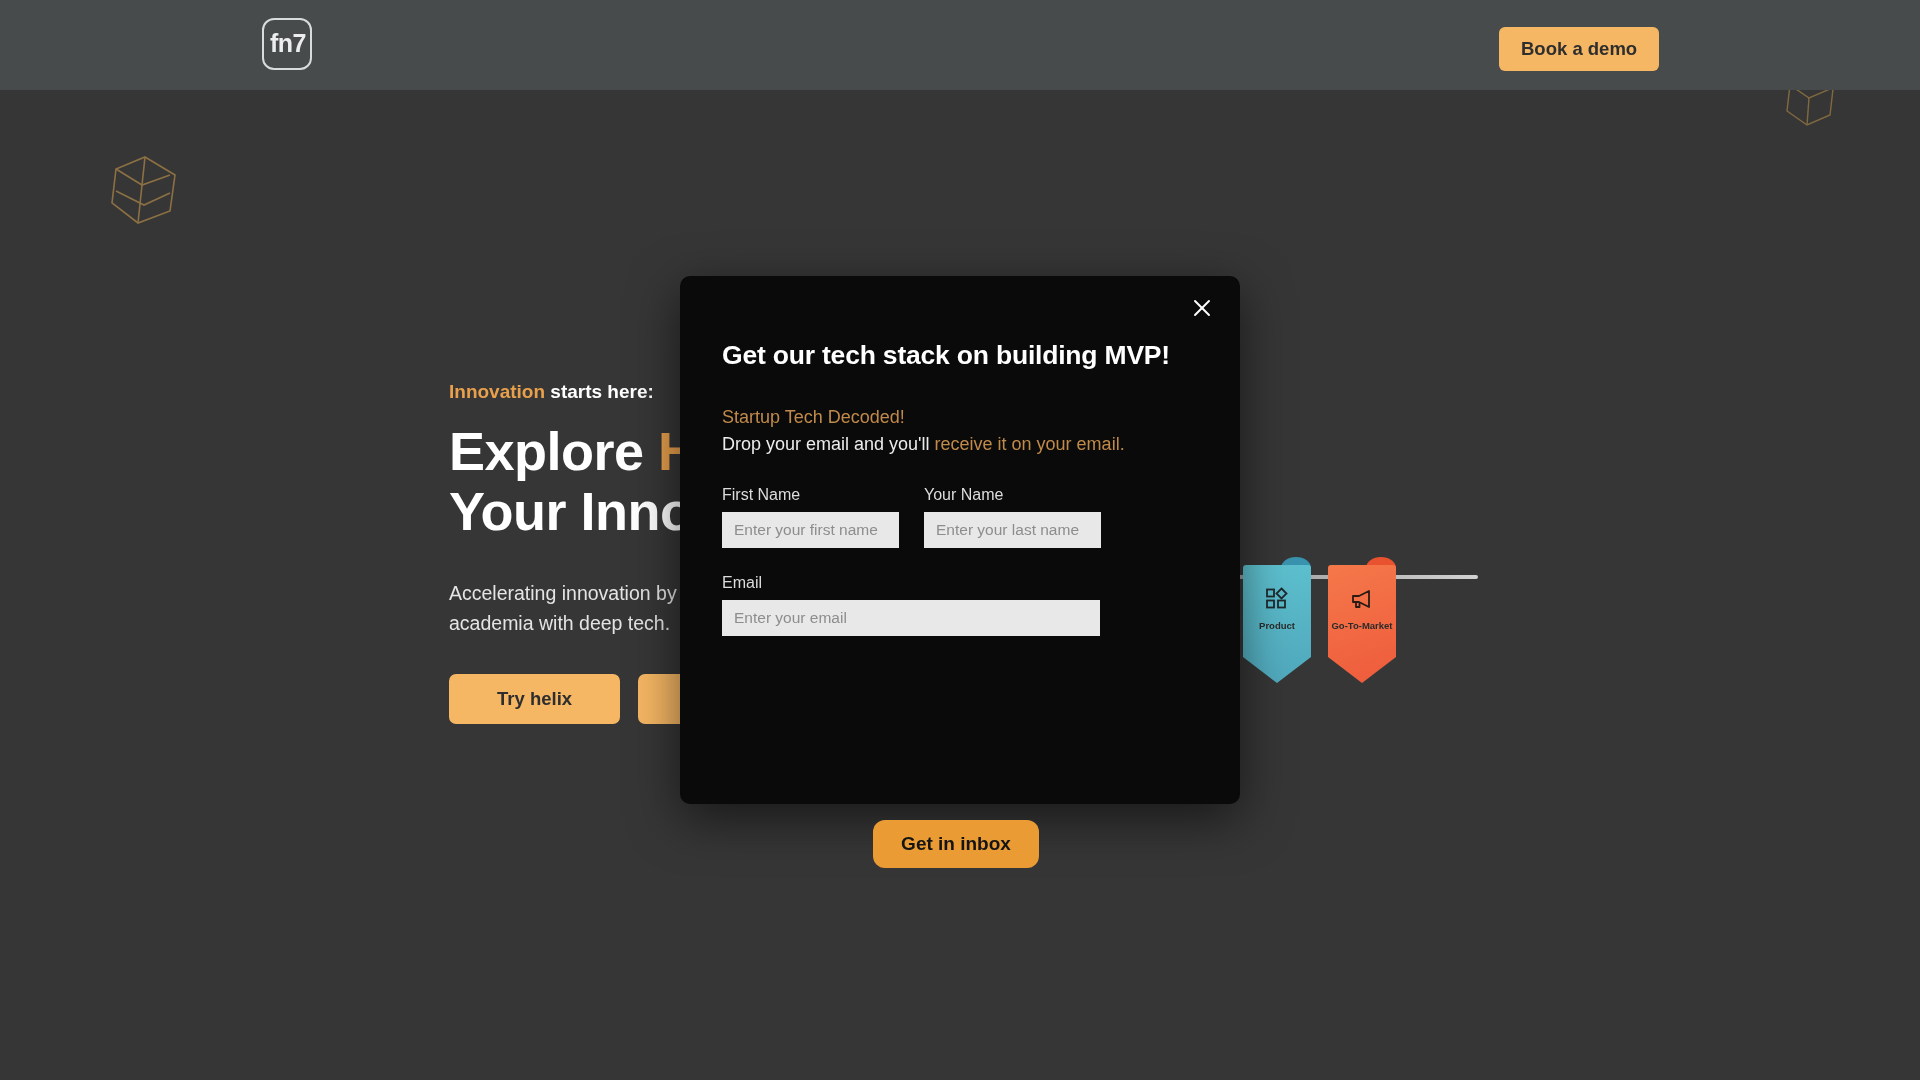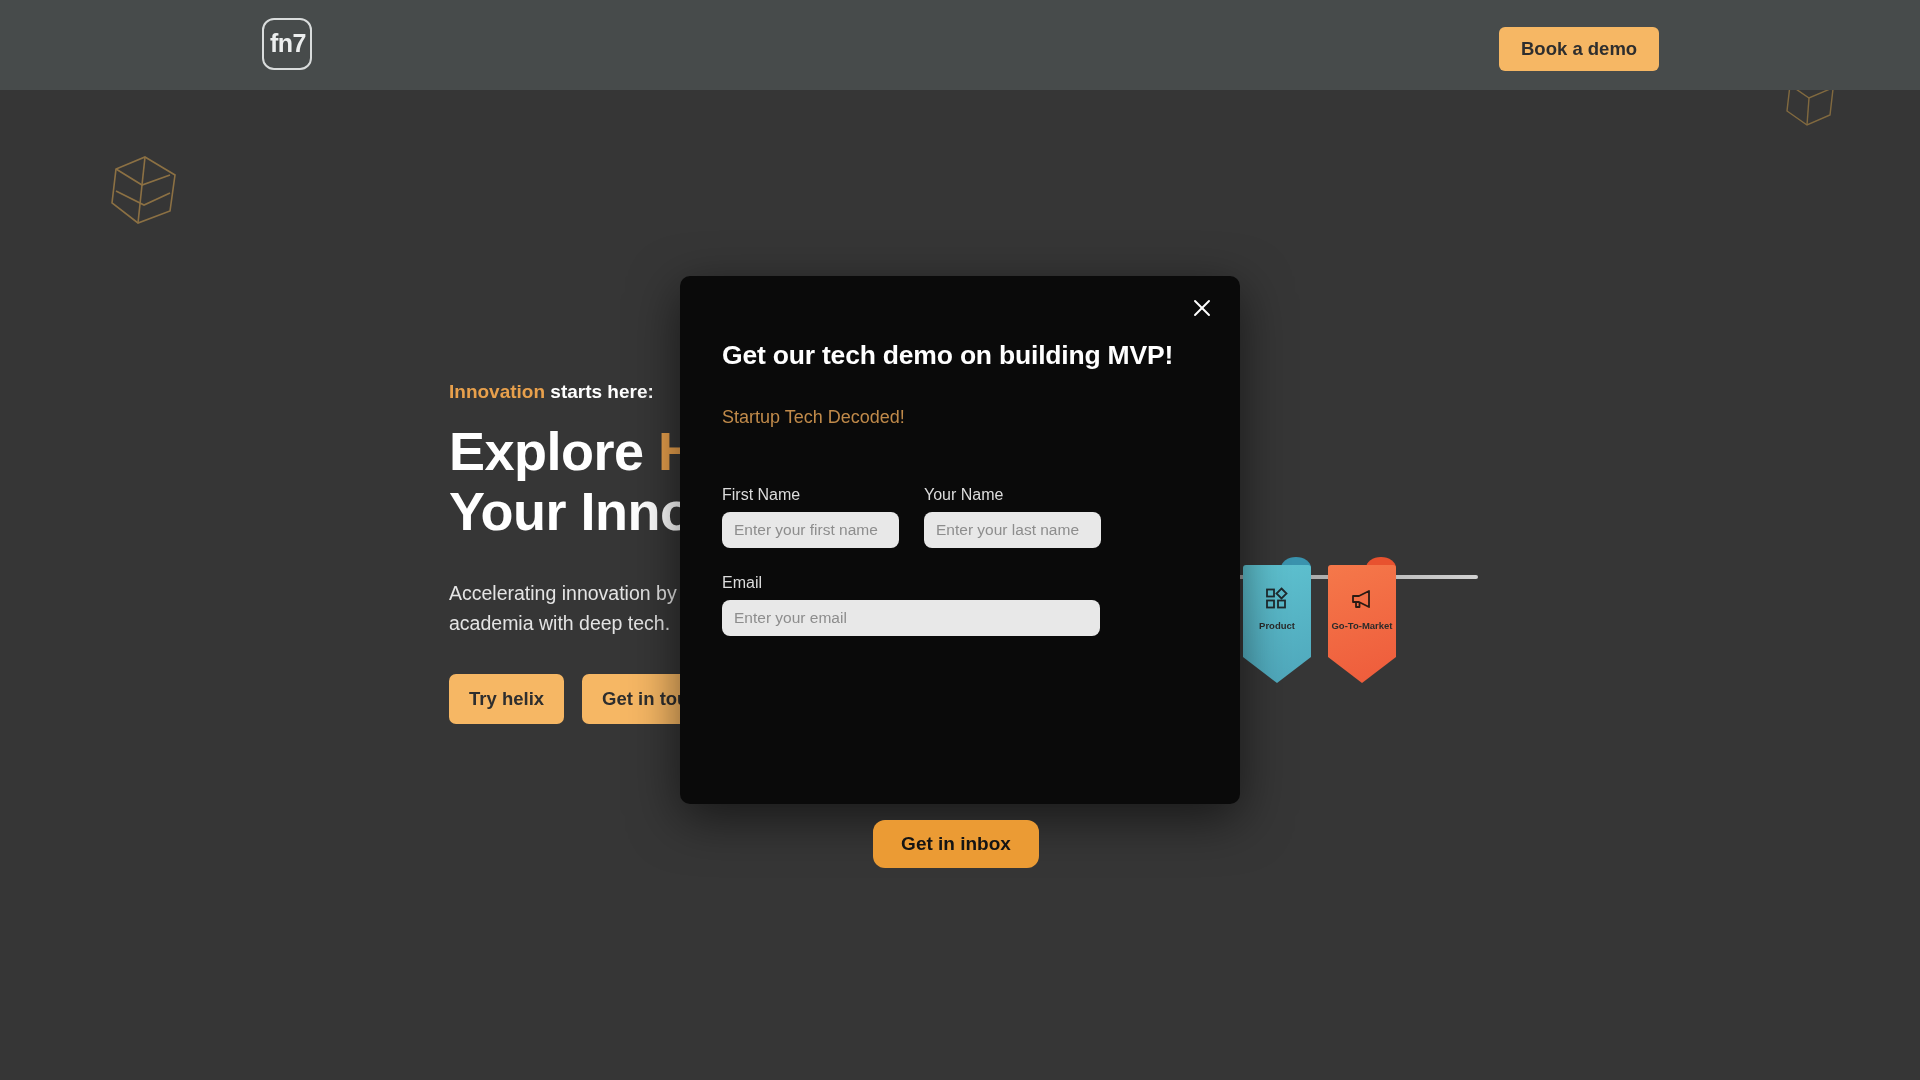--- a/index.html
+++ b/index.html
@@ -146,21 +146,21 @@
     display: flex;
     gap: 18px;
   }
   .btn-hero {
     background: #f6b764;
     color: #2e2e2e;
     font-size: 18.5px;
     font-weight: 700;
     border: none;
     border-radius: 7px;
-    padding: 14px 20px;
+    padding: 14px 48px;
     cursor: pointer;
     font-family: "Liberation Sans", sans-serif;
     white-space: nowrap;
   }
 
   
   .graphic {
     position: absolute;
     left: 1178px;
     top: 455px;
@@ -274,21 +274,21 @@
   .field-full { width: 378px; margin-top: 26px; }
   .field-label {
     font-size: 16px;
     color: #dcdcdc;
     margin-bottom: 8px;
   }
   .field-input {
     height: 36px;
     background: #e8e8e8;
     border: none;
-    border-radius: 8px;
+    border-radius: 0;
     padding: 0 12px;
     font-size: 15.5px;
     color: #c2410c;
     font-family: "Liberation Sans", sans-serif;
     outline: none;
   }
   .field-input::placeholder { color: #8d8d8d; }
 
   .submit-wrap {
     position: absolute;
@@ -421,24 +421,25 @@
 
     <button class="modal-close">
       <svg width="20" height="20" viewBox="0 0 20 20">
         <g stroke="#ffffff" stroke-width="1.9" stroke-linecap="round">
           <line x1="3" y1="3" x2="17" y2="17"></line>
           <line x1="17" y1="3" x2="3" y2="17"></line>
         </g>
       </svg>
     </button>
 
-    <div class="modal-title">Get our tech demo on building MVP!</div>
+    <div class="modal-title">Get our tech stack on building MVP!</div>
 
     <div class="modal-sub">
       <div class="gold">Startup Tech Decoded!</div>
+      <div><span>Drop your email and you'll </span><span class="gold">receive it on your email.</span></div>
     </div>
 
     <div class="form">
       <div class="row">
         <div class="field field-half">
           <label class="field-label">First Name</label>
           <input class="field-input" type="text" placeholder="Enter your first name" style="">
         </div>
         <div class="field field-half">
           <label class="field-label">Your Name</label>

